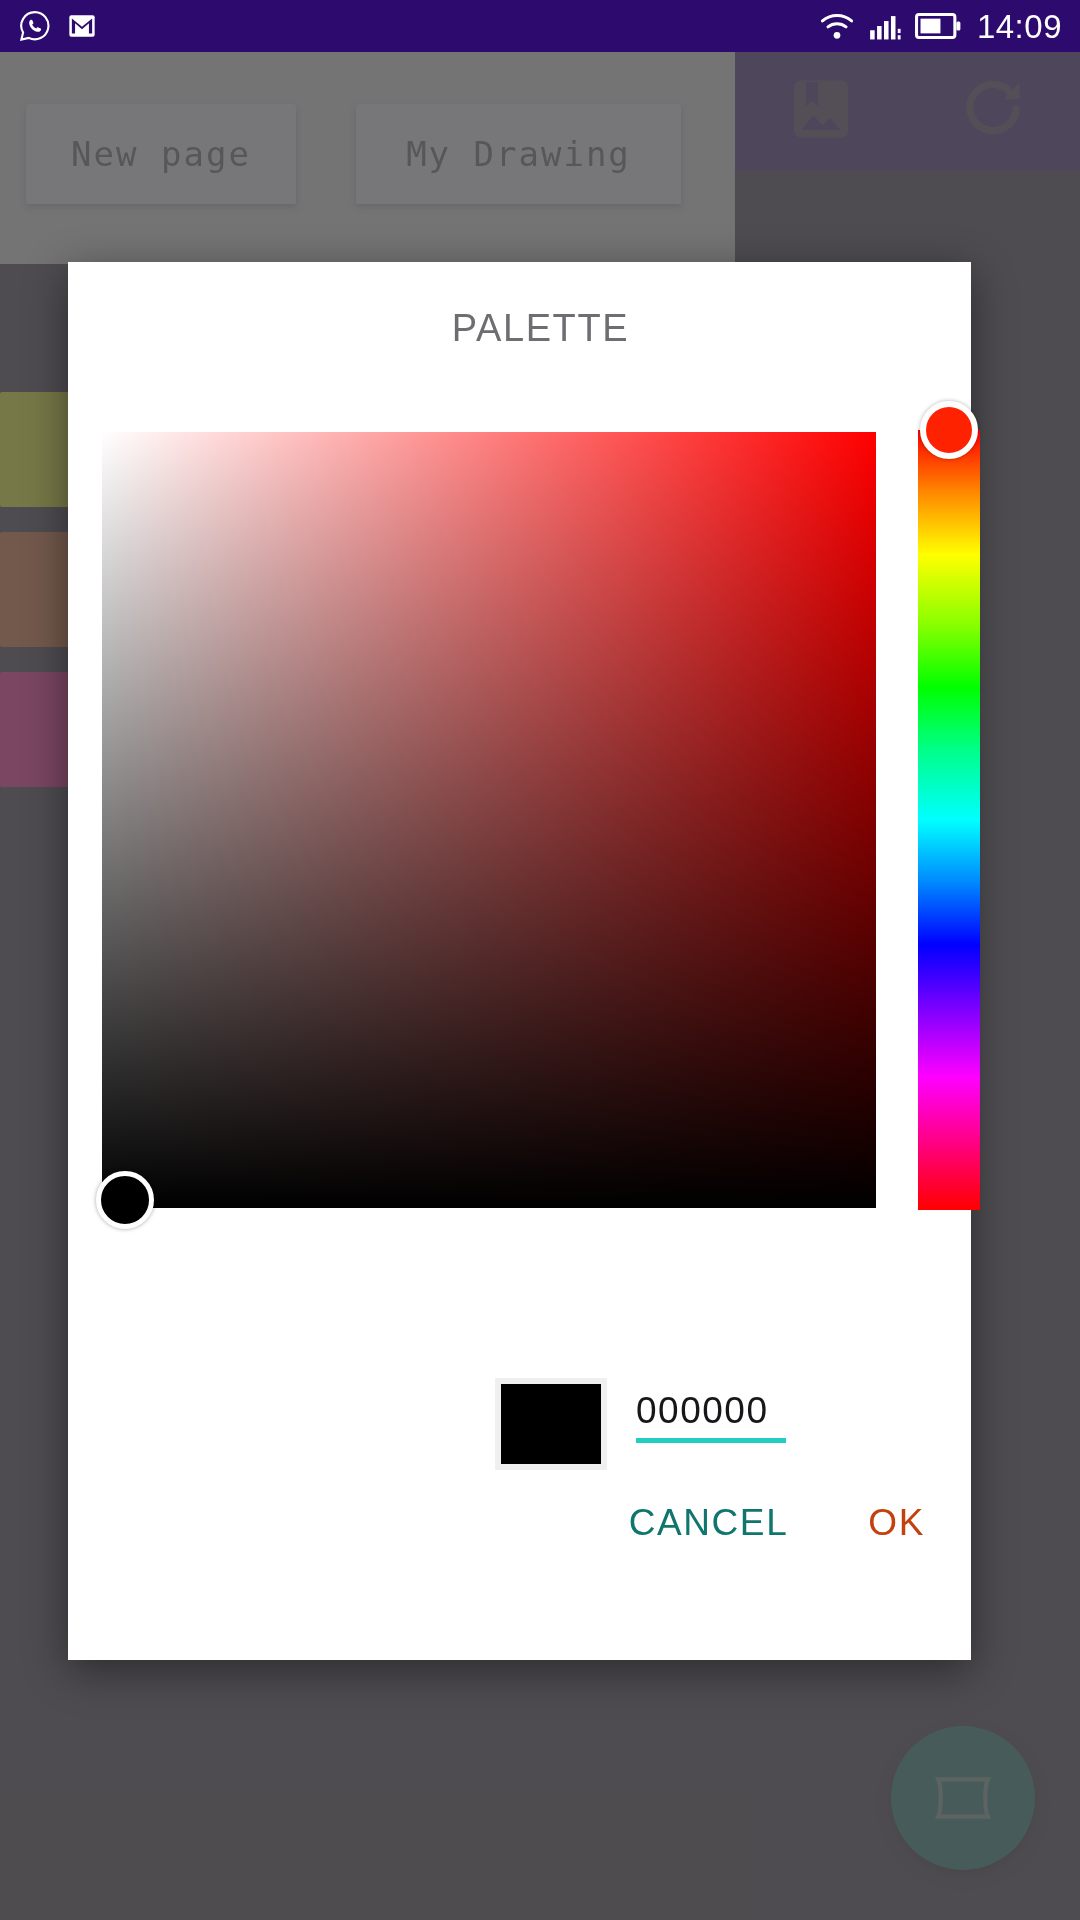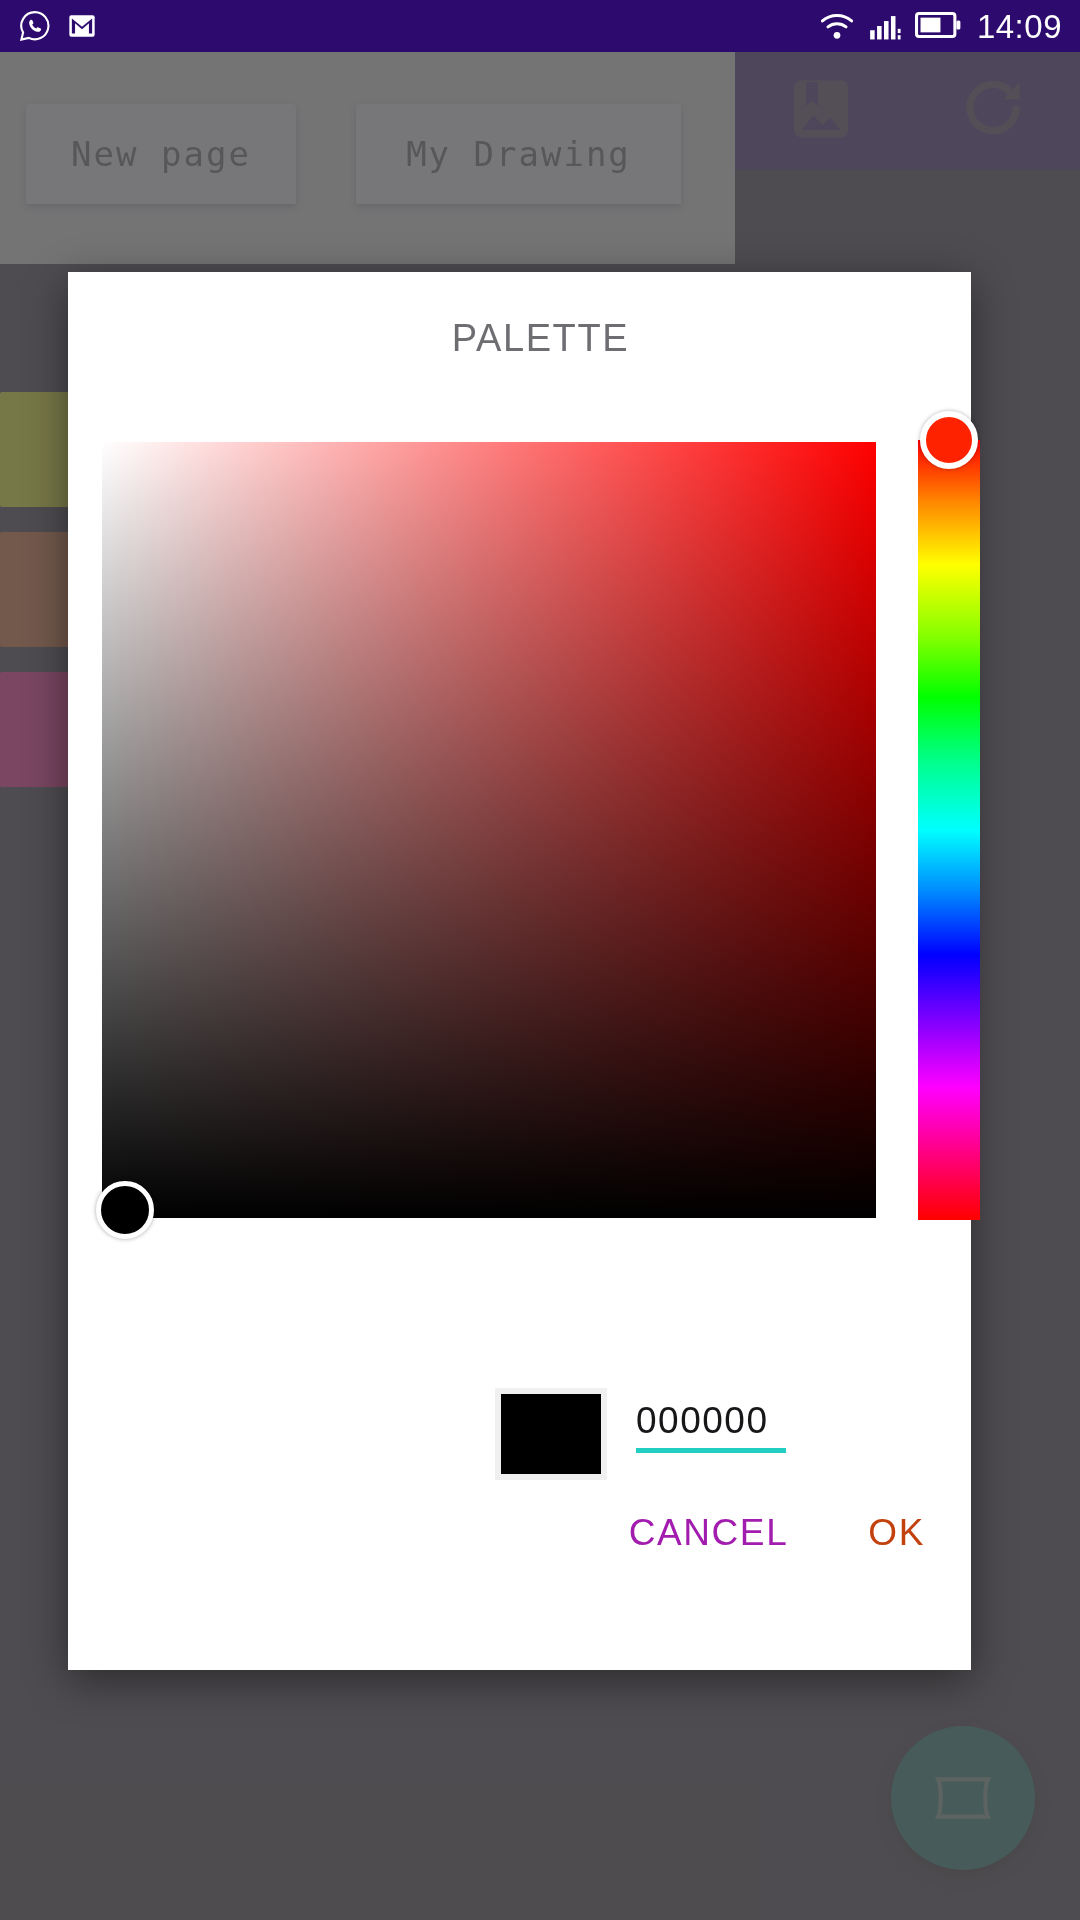--- a/index.html
+++ b/index.html
@@ -13,21 +13,21 @@
 
   
   #status-bar{
     position:absolute;left:0;top:0;width:1080px;height:52px;
     background:#2d0a6e;
     display:flex;align-items:center;
     box-sizing:border-box;padding:0 18px;
     z-index:60;
   }
   #status-left{display:flex;align-items:center;gap:14px;}
-  #status-right{margin-left:auto;display:flex;align-items:flex-start;gap:13px;}
+  #status-right{margin-left:auto;display:flex;align-items:center;gap:13px;}
   .sicon{display:block;}
   #clock{
     color:#fff;font-size:33px;letter-spacing:0.5px;
     font-family:"Liberation Sans",sans-serif;
     line-height:1;margin-left:3px;
   }
 
   
   #app-bg{position:absolute;left:0;top:52px;width:1080px;height:1868px;overflow:hidden;}
 
@@ -80,21 +80,21 @@
 
   
   #scrim{
     position:absolute;left:0;top:52px;width:1080px;height:1868px;
     background:rgba(120,120,120,.55);
     z-index:20;
   }
 
   
   #dialog{
-    position:absolute;left:68px;top:272px;width:903px;height:1398px;
+    position:absolute;left:68px;top:262px;width:903px;height:1398px;
     background:#ffffff;
     box-shadow:0 10px 40px rgba(0,0,0,.45);
     z-index:40;
   }
 
   #tabs{
     position:absolute;left:0;top:0;width:945px;height:132px;
     display:flex;
   }
   .tab{
@@ -287,16 +287,16 @@
 
   <div id="preview-row">
     <div id="color-preview" style="background: rgb(0, 0, 0);"></div>
     <div id="hex-field">
       <div id="hex-value">000000</div>
       <div id="hex-underline" style="background: rgb(34, 206, 193);"></div>
     </div>
   </div>
 
   <div id="actions">
-    <div class="action-btn" style="color: #a21caf;">CANCEL</div>
+    <div class="action-btn" style="color: #0f766e;">CANCEL</div>
     <div class="action-btn" style="color: #c2410c;">OK</div>
   </div>
 </div>
 
 </body></html>

